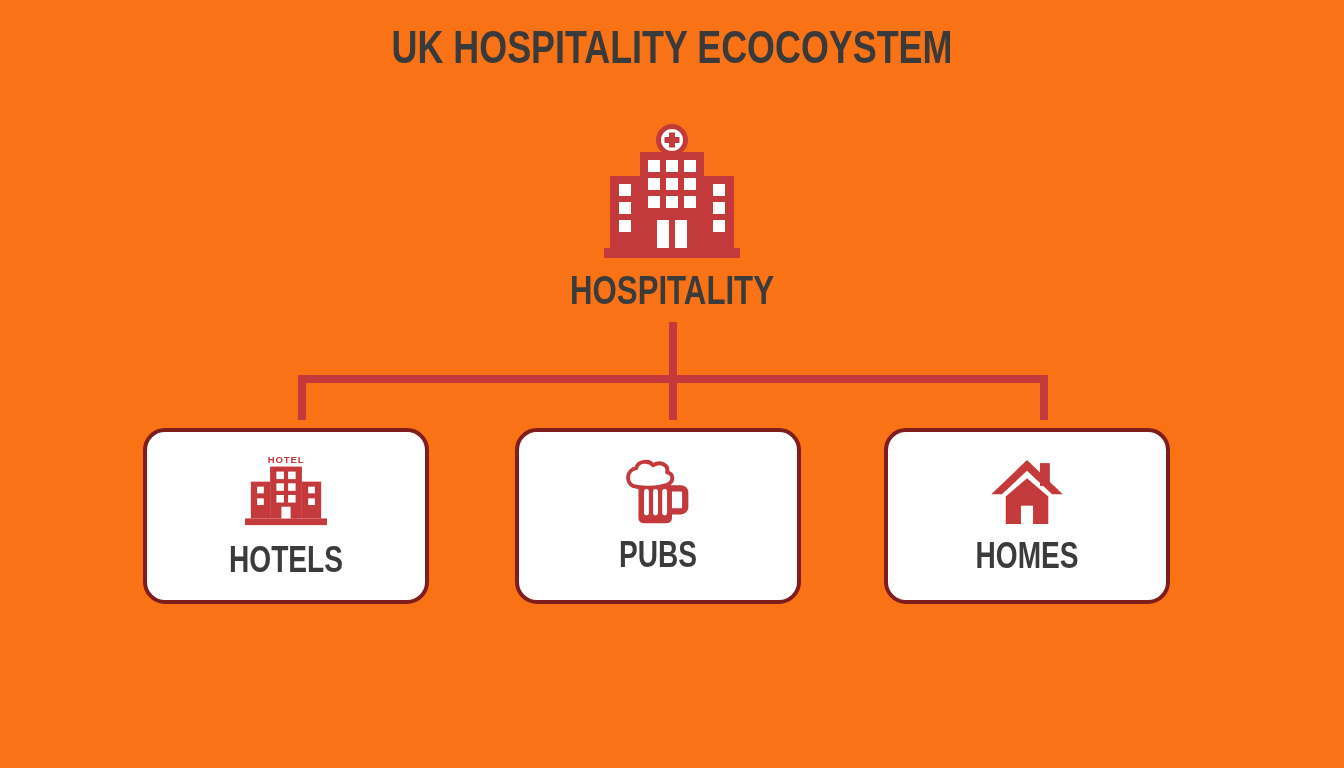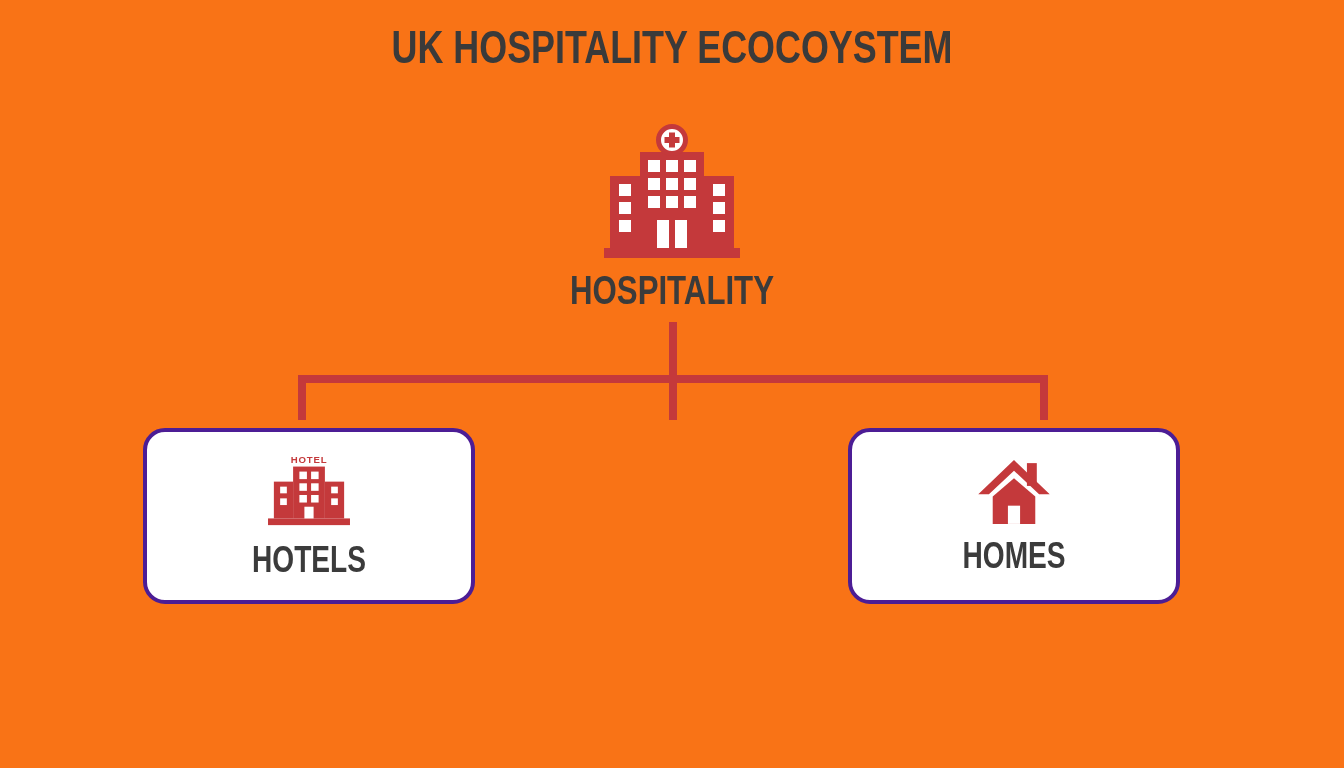--- a/index.html
+++ b/index.html
@@ -50,34 +50,34 @@
     background: #c4393b;
   }
   .stem        { left: 669px;  top: 322px; width: 8px;   height: 53px; }
   .hline       { left: 298px;  top: 375px; width: 750px; height: 8px;  border-radius: 3px; }
   .drop-left   { left: 298px;  top: 375px; width: 8px;   height: 45px; }
   .drop-center { left: 669px;  top: 383px; width: 8px;   height: 37px; }
   .drop-right  { left: 1040px; top: 375px; width: 8px;   height: 45px; }
   .child-box {
     position: absolute;
     top: 428px;
-    width: 332px;
+    width: 286px;
     height: 176px;
     background: #ffffff;
-    border: 4px solid #4c1d95;
+    border: 4px solid #7f1d1d;
     border-radius: 22px;
     display: flex;
     flex-direction: column;
     align-items: center;
     justify-content: center;
     gap: 10px;
   }
   .box-hotels { left: 143px; }
   .box-pubs   { left: 515px; }
-  .box-homes  { left: 848px; }
+  .box-homes  { left: 884px; }
   .child-label {
     font-size: 36px;
     font-weight: 700;
     color: #3b3b3b;
     line-height: 1.05;
   }
   .icon { display: block; }
 </style>
 </head>
 <body>
@@ -143,20 +143,40 @@
       <rect x="57.5" y="49" width="9" height="9" fill="#ffffff"></rect>
       <rect x="49.5" y="63" width="11" height="14" fill="#ffffff"></rect>
       <rect x="20.5" y="39" width="8" height="8" fill="#ffffff"></rect>
       <rect x="20.5" y="53" width="8" height="8" fill="#ffffff"></rect>
       <rect x="81.5" y="39" width="8" height="8" fill="#ffffff"></rect>
       <rect x="81.5" y="53" width="8" height="8" fill="#ffffff"></rect>
     </svg>
     <div class="child-label condensed">HOTELS</div>
   </div>
 
+  <div class="child-box box-pubs">
+    <svg class="icon" width="70" height="67" viewBox="0 0 100 96" xmlns="http://www.w3.org/2000/svg">
+
+      <rect x="64" y="42" width="25" height="33" rx="6" fill="none" stroke="#c4393b" stroke-width="9"></rect>
+
+      <rect x="22" y="34" width="48" height="58" rx="7" fill="#c4393b"></rect>
+
+      <path d="M15 39
+               C3 34, 5 15, 19 13
+               C21 3, 37 1, 43 9
+               C53 2, 66 9, 63 19
+               C73 21, 73 33, 63 37
+               C48 42, 26 42, 15 39 Z" fill="#ffffff" stroke="#c4393b" stroke-width="5.5" stroke-linejoin="round"></path>
+
+      <rect x="30" y="43" width="7" height="38" rx="3.5" fill="#ffffff"></rect>
+      <rect x="43" y="43" width="7" height="38" rx="3.5" fill="#ffffff"></rect>
+      <rect x="56" y="43" width="7" height="38" rx="3.5" fill="#ffffff"></rect>
+    </svg>
+    <div class="child-label condensed">PUBS</div>
+  </div>
 
   <div class="child-box box-homes">
     <svg class="icon" width="76" height="70" viewBox="0 0 100 92" xmlns="http://www.w3.org/2000/svg">
 
       <rect x="67" y="8" width="13" height="30" fill="#c4393b"></rect>
 
       <polygon points="50,4 97,49 83,49 50,18 17,49 3,49" fill="#c4393b"></polygon>
 
       <polygon points="22,52 50,28 78,52 78,88 22,88" fill="#c4393b"></polygon>
 

